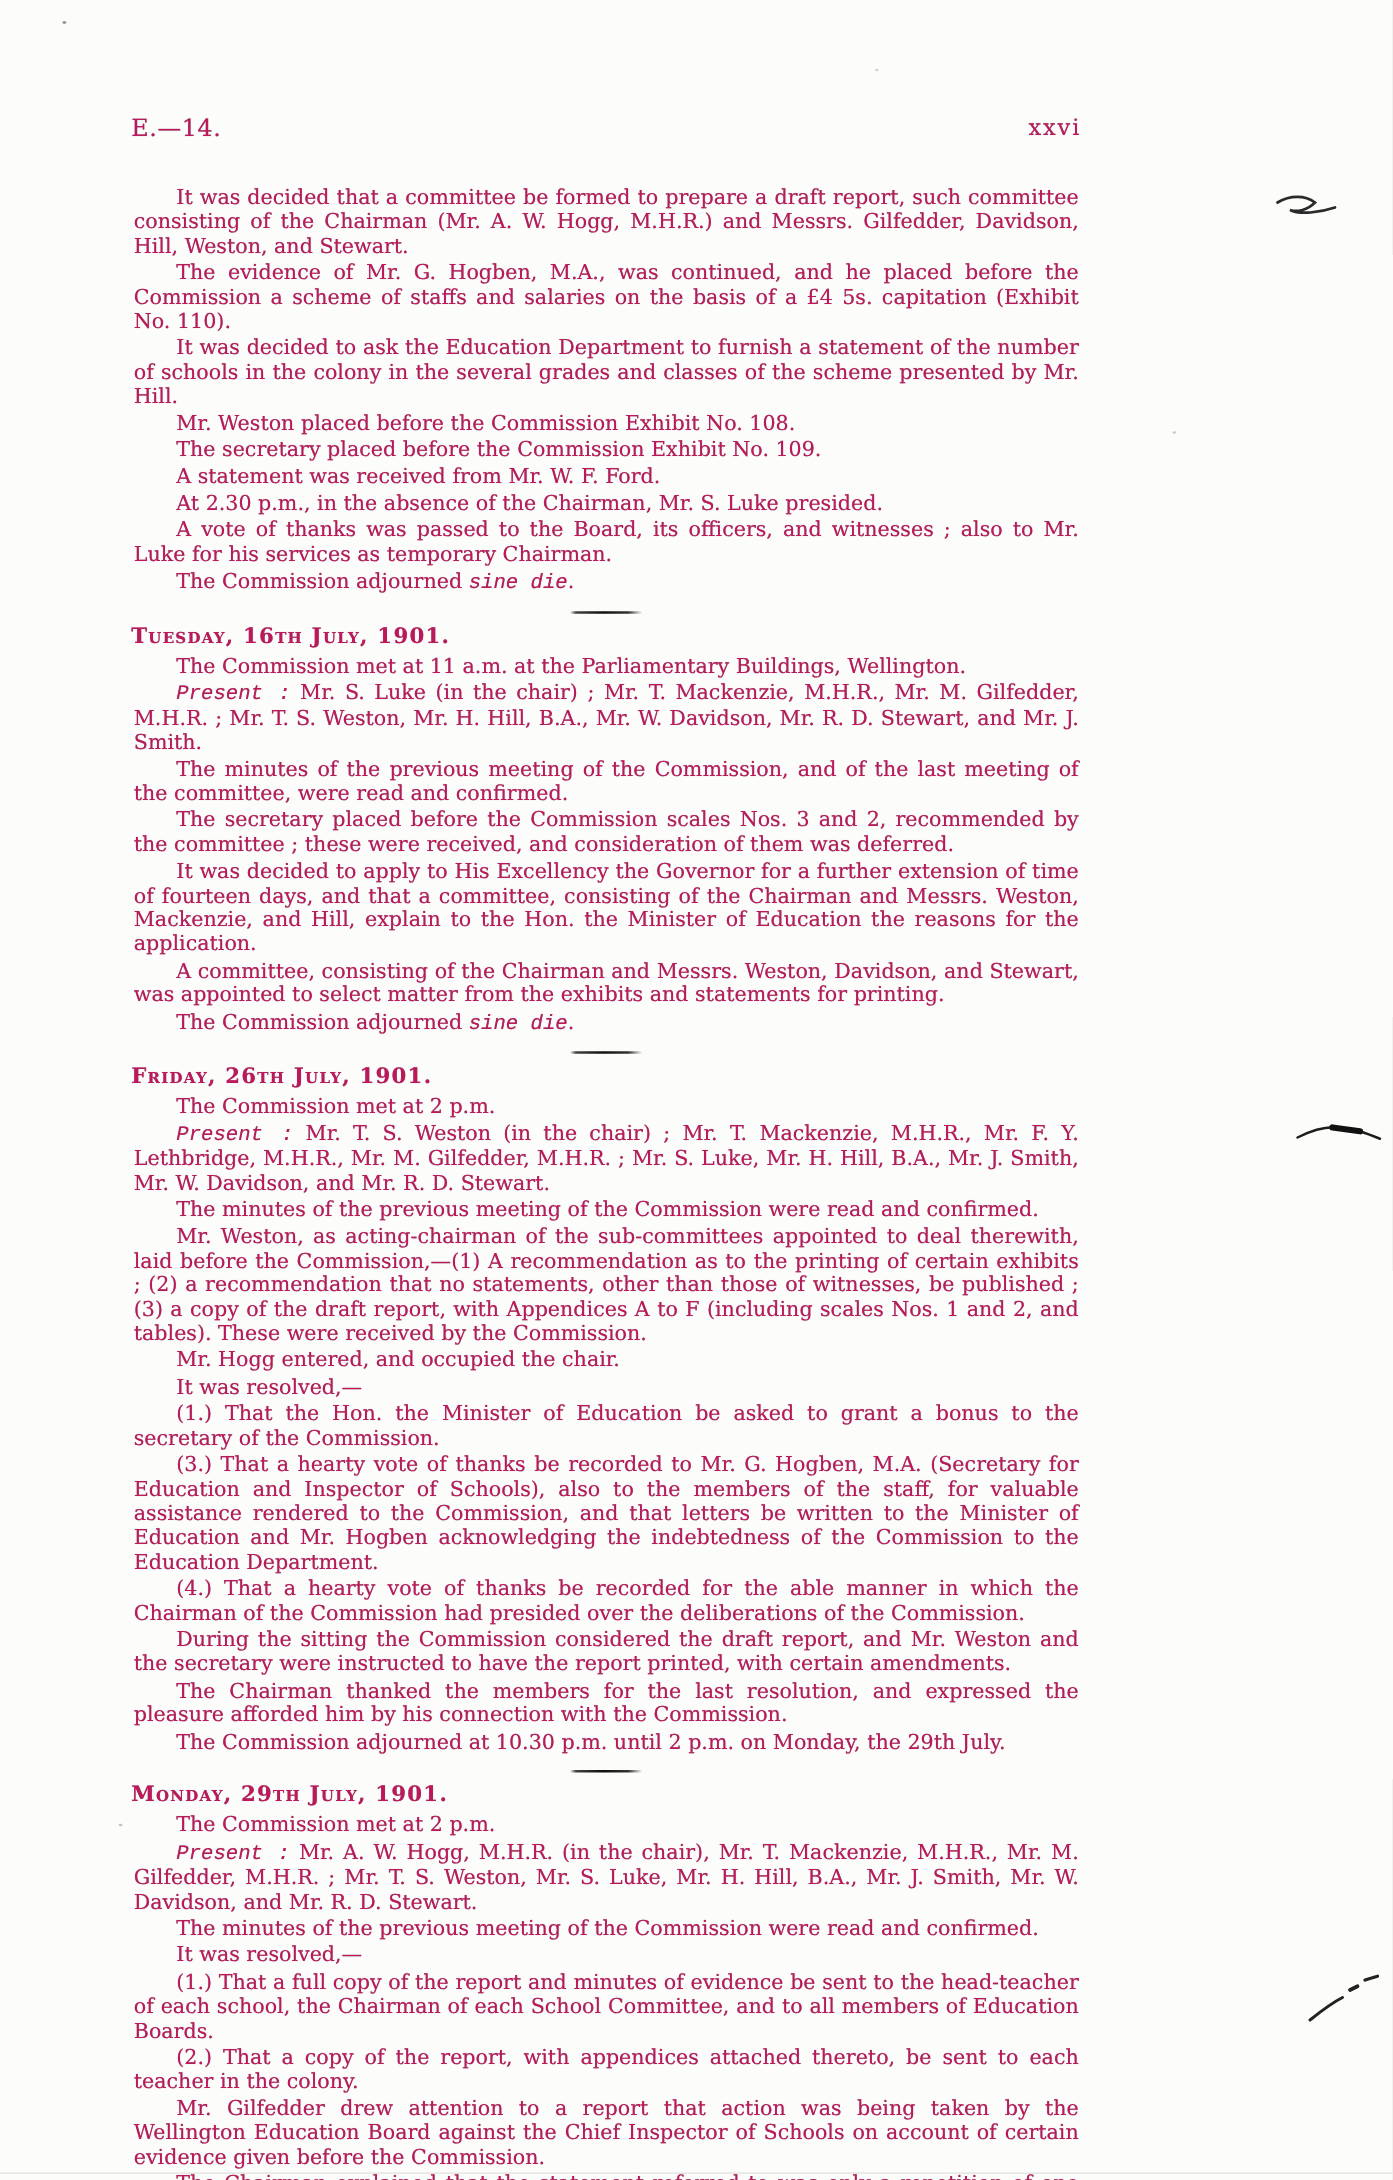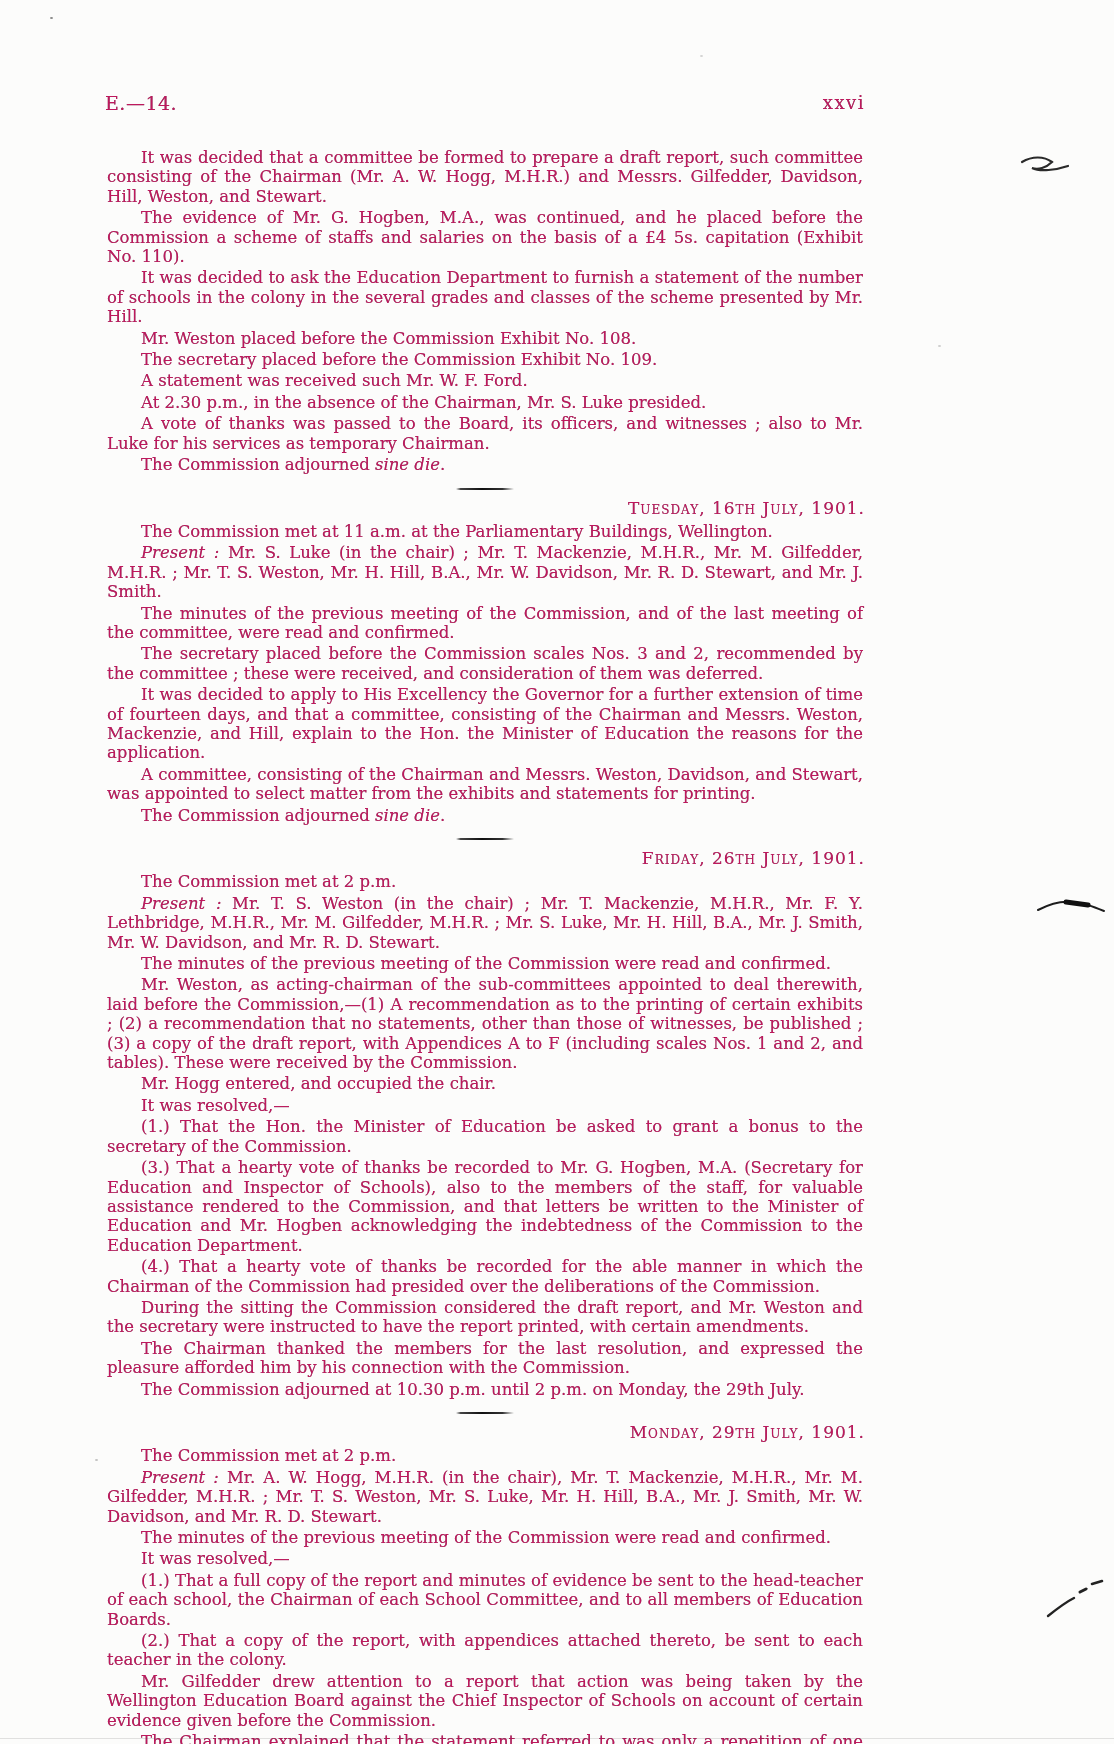--- a/index.html
+++ b/index.html
@@ -31,59 +31,59 @@
     font-size:16.5px;line-height:19.4px;
     text-align:justify;
     text-shadow:0 0 0.55px rgba(25,25,25,.5);
   }
   .content p{
     margin:2px;
     text-indent:34px;
   }
   .content h2{
     margin:0 0 4px 0;
-    font-size:17px;font-weight:normal;
+    font-size:17px;font-weight:bold;
     font-variant:small-caps;
     letter-spacing:1px;
-    text-align:right;
+    text-align:left;
     text-indent:0;
   }
   .section-divider{
     width:58px;height:2px;
     margin:13px auto 9px auto;
     background:linear-gradient(90deg, rgba(40,40,40,0) 0%, #444 8%, #101010 45%, #333 80%, rgba(40,40,40,0) 100%);
   }
   .margin-mark{position:absolute;}
   .scan-speck{
     position:absolute;width:3px;height:2px;border-radius:50%;
     background:rgba(40,40,40,.55);
   }
   .bottom-scan-edge{
     position:absolute;left:0;bottom:5px;width:100%;height:1px;
     background:rgba(60,60,60,.14);
   }
-  i{font-style:italic;}
+  i{font-style:italic;font-family:Liberation Mono, monospace;}
 </style>
 </head>
 <body>
 
 <div class="page">
 
   <div class="header-row">
     <span class="doc-ref">E.—14.</span>
     <span class="page-number">xxvi</span>
   </div>
 
   <div class="content" id="content">
       <p>It was decided that a committee be formed to prepare a draft report, such committee consisting of the Chairman (Mr. A. W. Hogg, M.H.R.) and Messrs. Gilfedder, Davidson, Hill, Weston, and Stewart.</p>
       <p>The evidence of Mr. G. Hogben, M.A., was continued, and he placed before the Commission a scheme of staffs and salaries on the basis of a £4 5s. capitation (Exhibit No. 110).</p>
       <p>It was decided to ask the Education Department to furnish a statement of the number of schools in the colony in the several grades and classes of the scheme presented by Mr. Hill.</p>
       <p>Mr. Weston placed before the Commission Exhibit No. 108.</p>
       <p>The secretary placed before the Commission Exhibit No. 109.</p>
-      <p>A statement was received such Mr. W. F. Ford.</p>
+      <p>A statement was received from Mr. W. F. Ford.</p>
       <p>At 2.30 p.m., in the absence of the Chairman, Mr. S. Luke presided.</p>
       <p>A vote of thanks was passed to the Board, its officers, and witnesses ; also to Mr. Luke for his services as temporary Chairman.</p>
       <p>The Commission adjourned <i>sine die</i>.</p>
       <div class="section-divider"></div>
       <h2>Tuesday, 16th July, 1901.</h2>
       <p>The Commission met at 11 a.m. at the Parliamentary Buildings, Wellington.</p>
       <p><i>Present :</i> Mr. S. Luke (in the chair) ; Mr. T. Mackenzie, M.H.R., Mr. M. Gilfedder, M.H.R. ; Mr. T. S. Weston, Mr. H. Hill, B.A., Mr. W. Davidson, Mr. R. D. Stewart, and Mr. J. Smith.</p>
       <p>The minutes of the previous meeting of the Commission, and of the last meeting of the committee, were read and confirmed.</p>
       <p>The secretary placed before the Commission scales Nos. 3 and 2, recommended by the committee ; these were received, and consideration of them was deferred.</p>
       <p>It was decided to apply to His Excellency the Governor for a further extension of time of fourteen days, and that a committee, consisting of the Chairman and Messrs. Weston, Mackenzie, and Hill, explain to the Hon. the Minister of Education the reasons for the application.</p>

